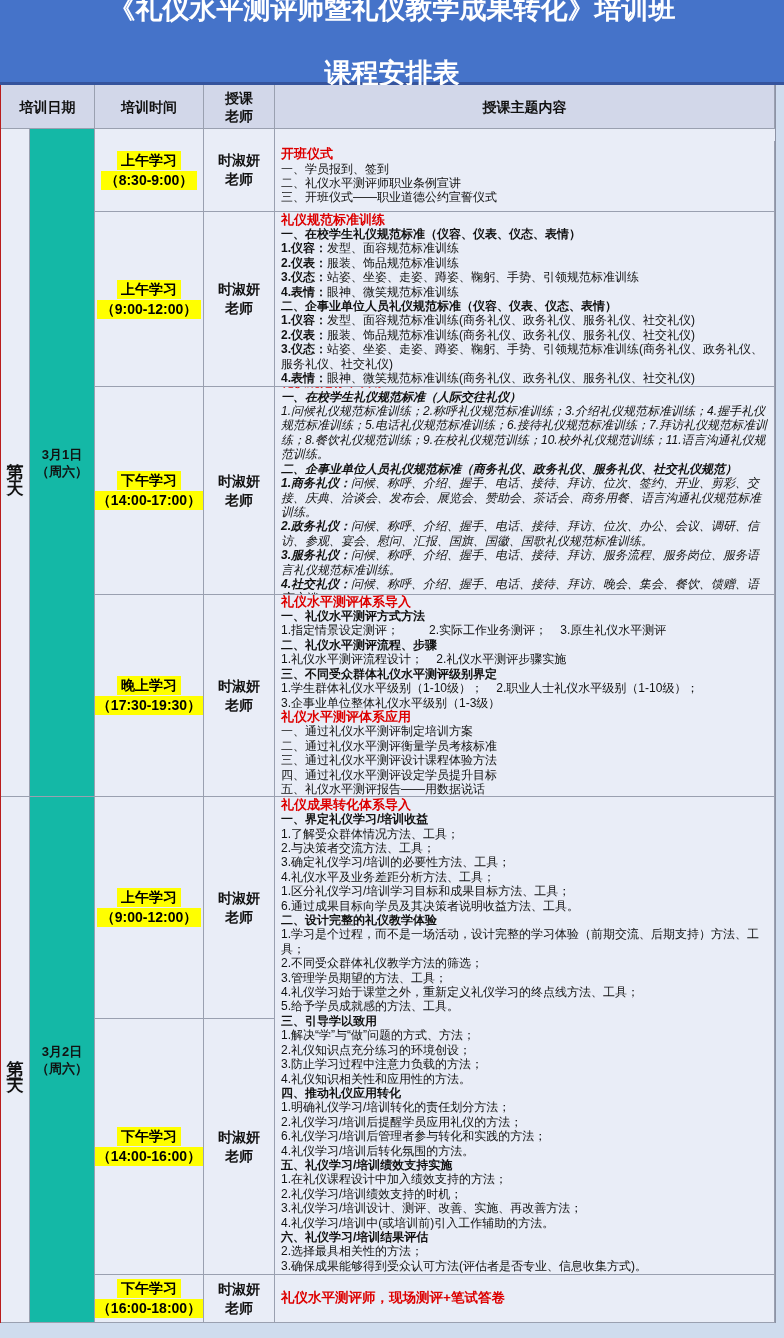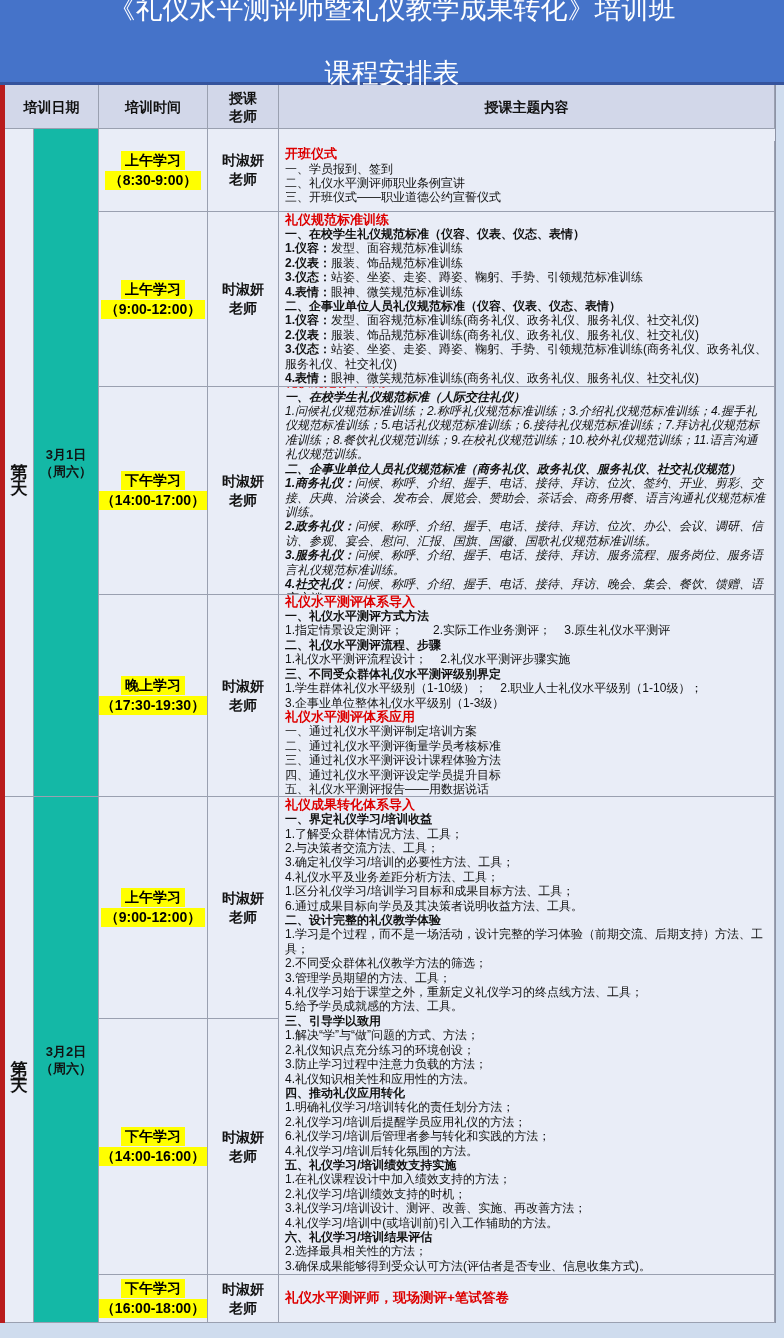--- a/index.html
+++ b/index.html
@@ -7,29 +7,29 @@
     width:784px;height:1338px;overflow:hidden;
     background:#cfdcee;
     font-family:"Liberation Sans","DejaVu Sans",sans-serif;
     -webkit-font-smoothing:antialiased;
   }
   .page{position:relative;width:784px;height:1338px;}
   .title-bar{
     width:784px;height:85px;background:#4573c9;
     border-bottom:3px solid #35539c;
     display:flex;flex-direction:column;justify-content:center;align-items:center;
-    color:#ffffff;font-weight:normal;font-size:27px;line-height:36px;
+    color:#ffffff;font-weight:bold;font-size:27px;line-height:36px;
     text-align:center;box-sizing:border-box;gap:28px;
   }
   .grid{
     width:776px;background:#e9edf7;
     display:grid;
     grid-template-columns:29px 65px 109px 71px 1fr;
     grid-template-rows:44px 83px 175px 208px 202px 222px 256px 48px;
-    border-left:5px solid #b91c1c;border-right:1px solid #8d93a5;
+    border-left:1px solid #b91c1c;border-right:1px solid #8d93a5;
     box-sizing:border-box;
   }
   .cell{
     border-right:1px solid #9aa0b0;border-bottom:1px solid #9aa0b0;
     box-sizing:border-box;overflow:hidden;
     display:flex;flex-direction:column;justify-content:center;align-items:center;
   }
   .hdr{background:#d2d7e9;font-weight:bold;font-size:14px;color:#111;text-align:center;line-height:18px;}
   .daycell{background:#e9edf7;}
   .day-vert{

